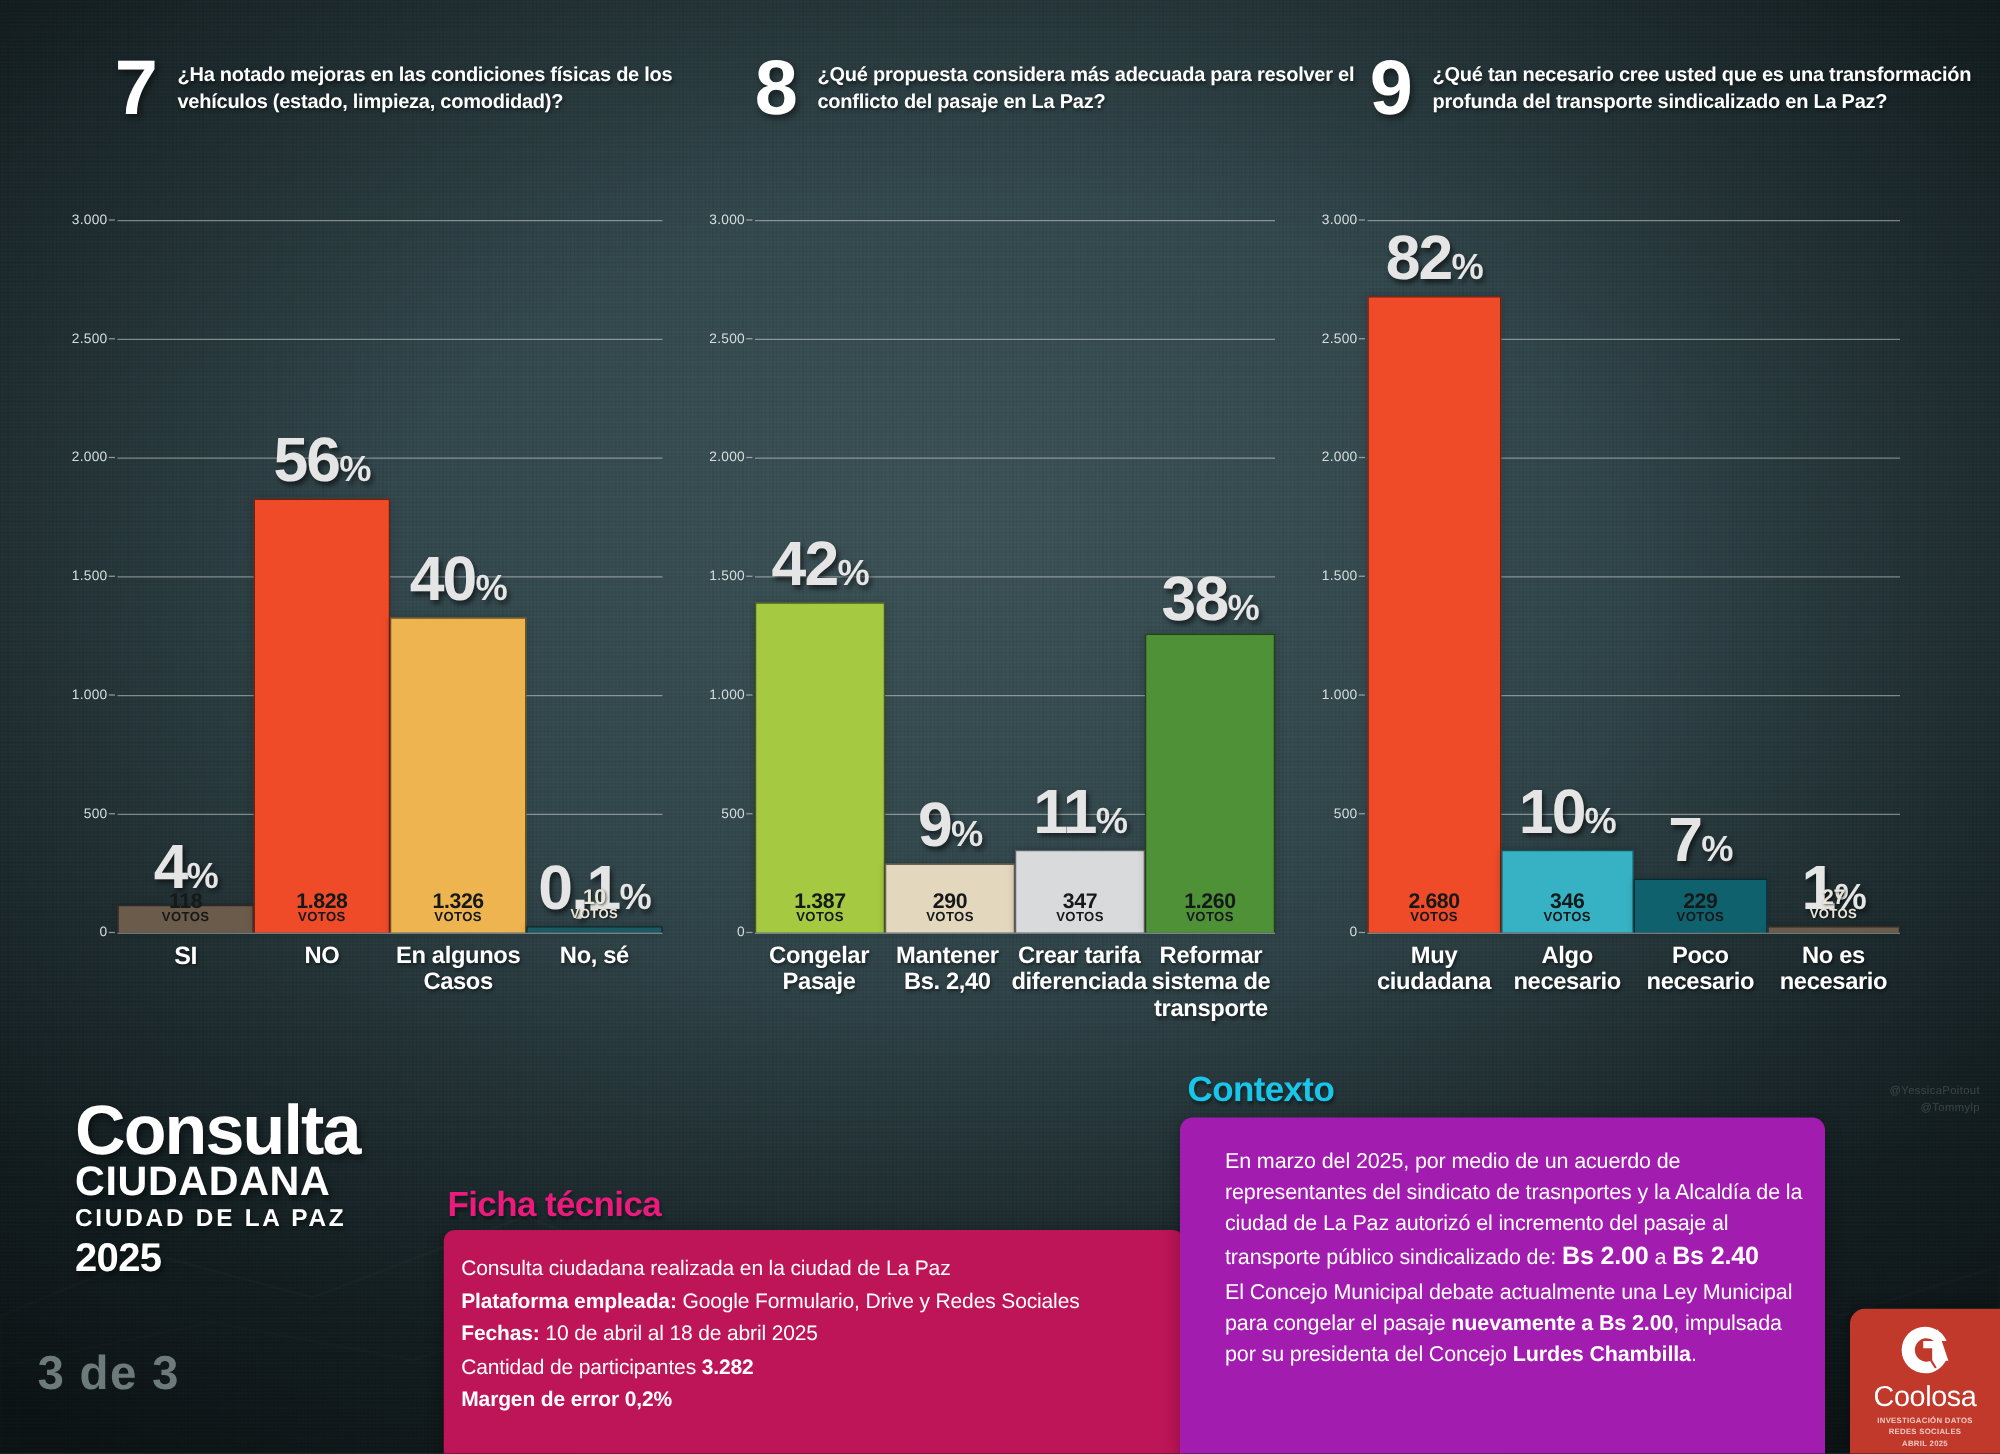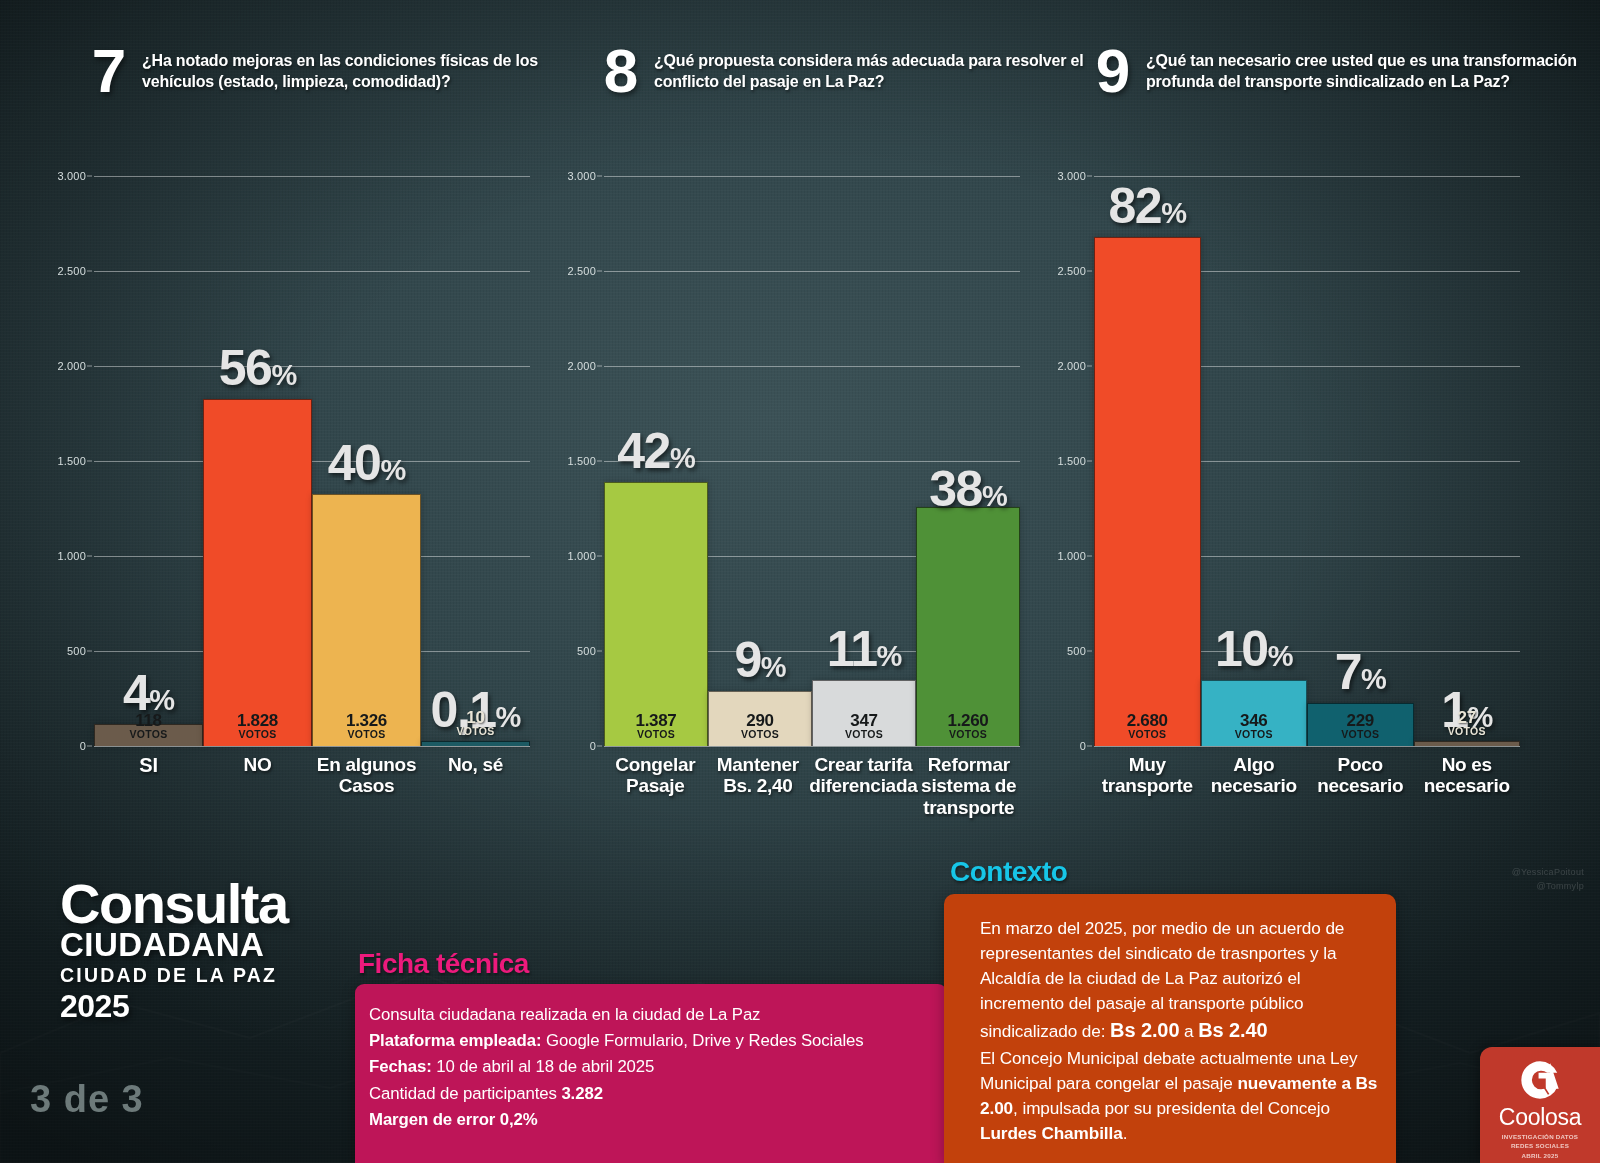--- a/index.html
+++ b/index.html
@@ -161,22 +161,22 @@
   }
   #ficha-box .row b { font-weight: bold; }
 
   
   #ctx-title {
     position: absolute; left: 950px; top: 856px;
     font-size: 28px; font-weight: bold; color: #17c6e8;
     letter-spacing: -.5px; text-shadow: 1px 2px 3px rgba(0,0,0,.45);
   }
   #ctx-box {
-    position: absolute; left: 944px; top: 894px; width: 452px; height: 269px;
-    background: #c2410c;
+    position: absolute; left: 944px; top: 894px; width: 516px; height: 269px;
+    background: #a21caf;
     border-radius: 10px 10px 0 0;
     padding: 22px 18px 0 36px;
     box-shadow: 0 3px 14px rgba(0,0,0,.3);
   }
   #ctx-box p {
     font-size: 17.2px; line-height: 1.46; color: #fff; letter-spacing: -.1px;
   }
   #ctx-box b { font-weight: bold; }
   #ctx-box .big { font-size: 20px; font-weight: bold; }
 
@@ -352,21 +352,21 @@
         <div class="barcell" style="flex: 1 1 0px;">
           <div class="bar" style="height: 65.93px; background: rgb(216, 218, 219);"></div>
           <div class="pct" style="bottom: 71.93px;"><span class="n">11</span><span class="s">%</span></div>
           <div class="votes light" style="bottom: 6px;">
             <div class="v">347</div>
             <div class="lbl">VOTOS</div>
           </div>
         </div>
         <div class="barcell" style="flex: 1 1 0px;">
           <div class="bar" style="height: 239.4px; background: rgb(79, 145, 55);"></div>
-          <div class="pct" style="bottom: 232px;"><span class="n">38</span><span class="s">%</span></div>
+          <div class="pct" style="bottom: 242px;"><span class="n">38</span><span class="s">%</span></div>
           <div class="votes light" style="bottom: 6px;">
             <div class="v">1.260</div>
             <div class="lbl">VOTOS</div>
           </div>
         </div>
       </div>
     </div>
     <div class="cats">
       <div class="cat" style="flex: 1 1 0px; font-size: 19px;">Congelar Pasaje</div>
       <div class="cat" style="flex: 1 1 0px; font-size: 19px;">Mantener Bs. 2,40</div>
@@ -426,21 +426,21 @@
           <div class="bar" style="height: 5.13px; background: rgb(107, 91, 75);"></div>
           <div class="pct" style="bottom: 11.13px;"><span class="n">1</span><span class="s">%</span></div>
           <div class="votes outside" style="bottom: 9.13px;">
             <div class="v">27</div>
             <div class="lbl">VOTOS</div>
           </div>
         </div>
       </div>
     </div>
     <div class="cats">
-      <div class="cat" style="flex: 1 1 0px; font-size: 19px;">Muy transporte</div>
+      <div class="cat" style="flex: 1 1 0px; font-size: 19px;">Muy ciudadana</div>
       <div class="cat" style="flex: 1 1 0px; font-size: 19px;">Algo necesario</div>
       <div class="cat" style="flex: 1 1 0px; font-size: 19px;">Poco necesario</div>
       <div class="cat" style="flex: 1 1 0px; font-size: 19px;">No es necesario</div>
     </div>
   </div>
 
 <div id="brand">
   <div class="l1">Consulta</div>
   <div class="l2">CIUDADANA</div>
   <div class="l3">CIUDAD DE LA PAZ</div>

